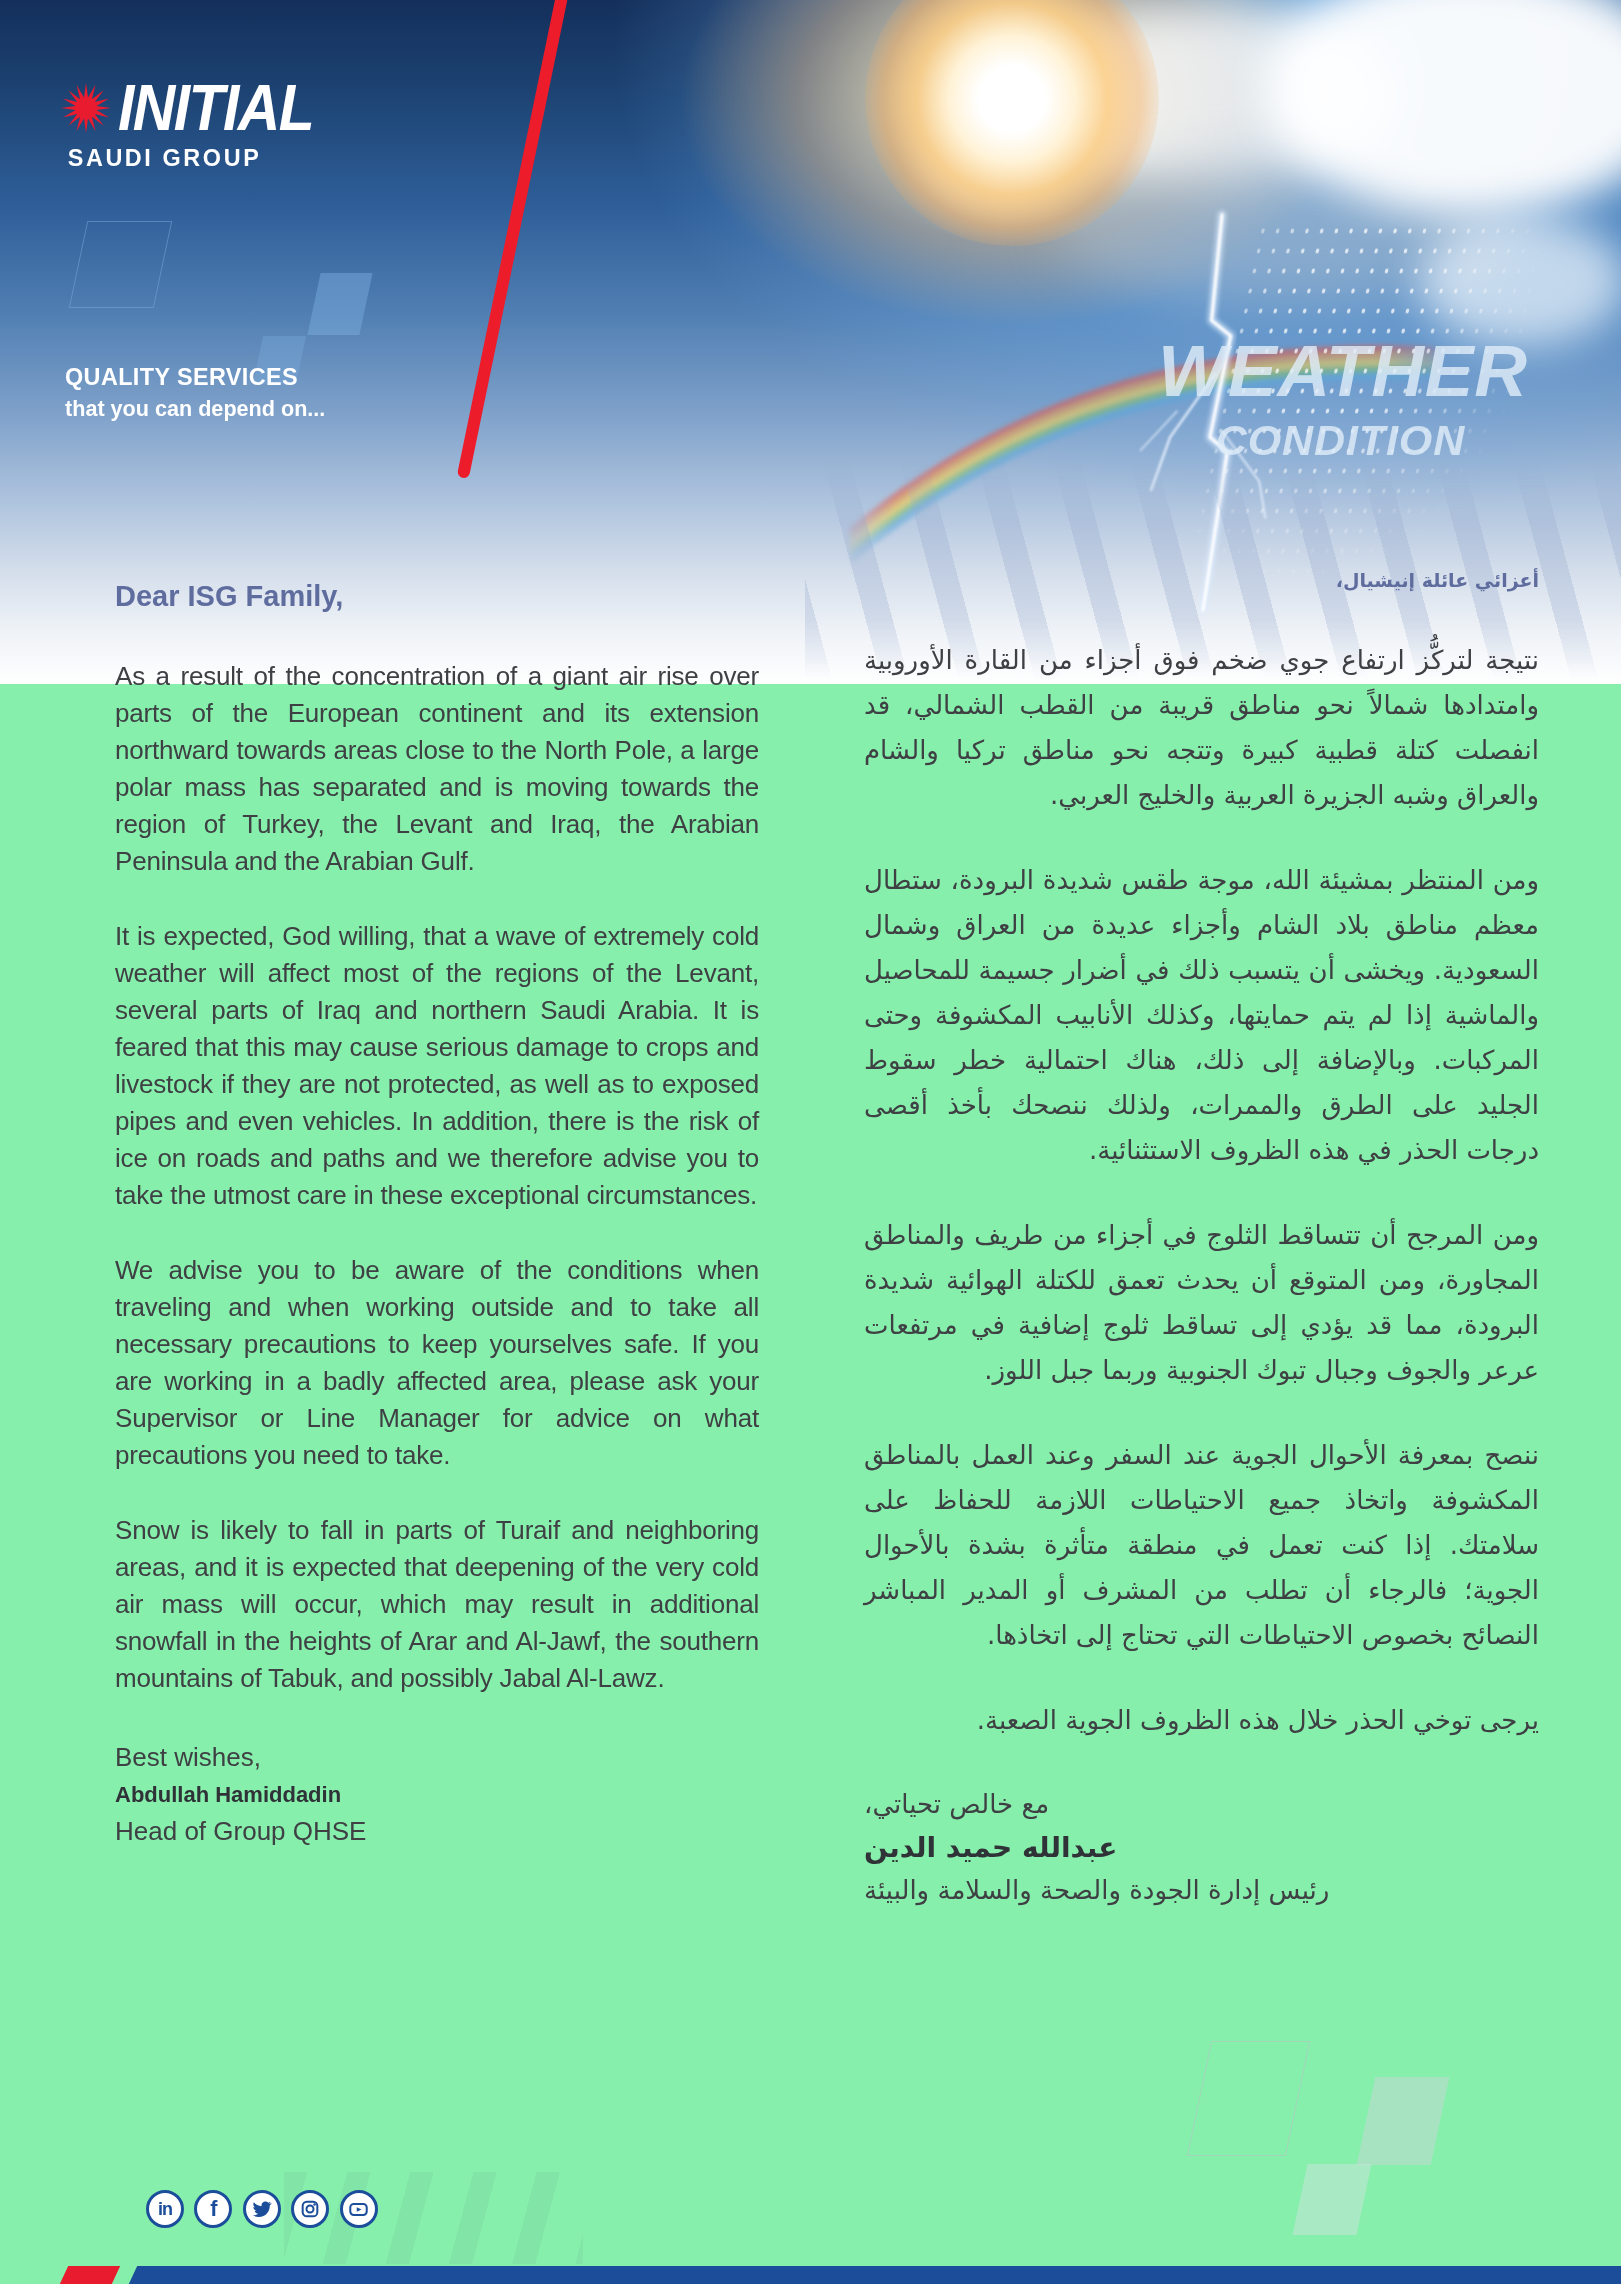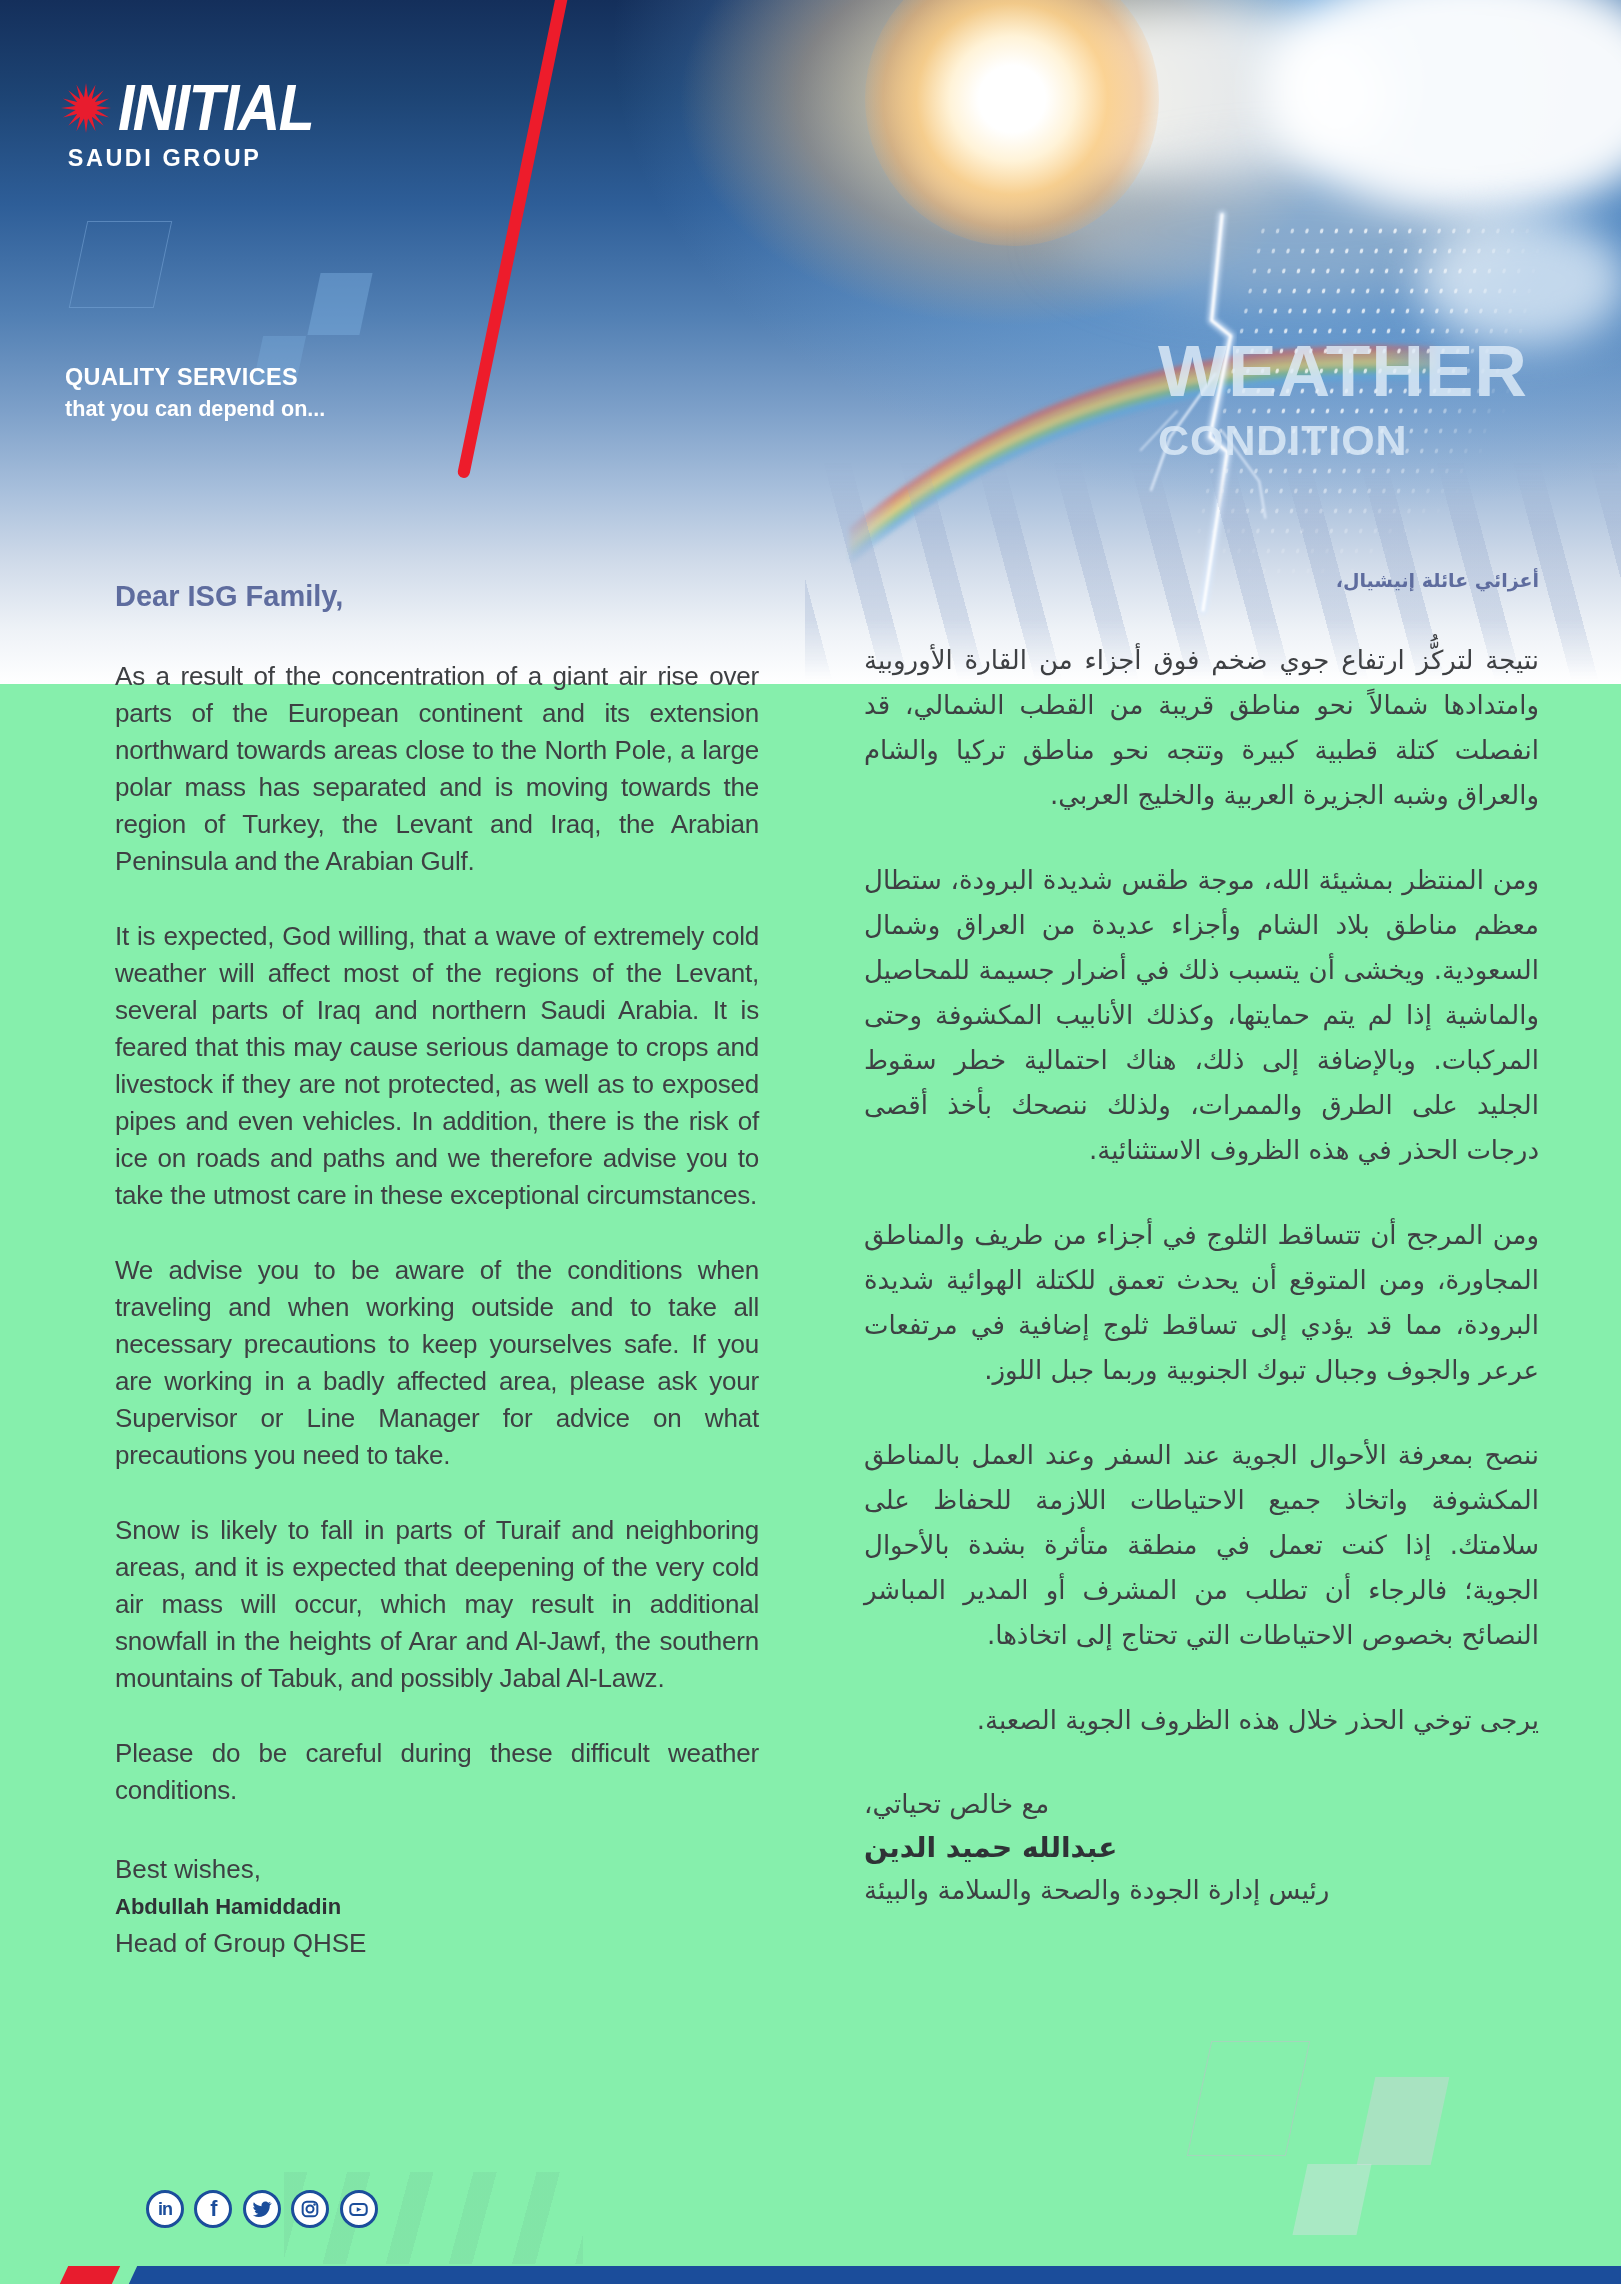--- a/index.html
+++ b/index.html
@@ -37,22 +37,22 @@
   .logo-star{width:54px;height:54px;margin-top:5.2px;}
   .logo-word{font-size:64px;font-weight:900;font-style:italic;color:#ffffff;
              letter-spacing:-1.7px;transform:scaleX(0.92);transform-origin:left;line-height:1;margin-left:5.2px;}
   .logo-sub{font-size:23.4px;font-weight:700;color:#ffffff;letter-spacing:2.6px;
             width:305px;margin:5.2px 0 0 8.7px;}
   .quality{position:absolute;left:65px;top:364px;color:#ffffff;}
   .quality .q1{font-size:23.4px;font-weight:800;letter-spacing:0.4px;}
   .quality .q2{font-size:21.6px;font-weight:700;margin-top:5.2px;}
 
   
-  .banner{position:absolute;right:93px;top:334px;text-align:left;color:rgba(222,236,248,0.82);
-          font-weight:800;line-height:1;}
+  .banner{position:absolute;right:93px;top:334px;text-align:center;color:rgba(222,236,248,0.82);
+          font-style:italic;font-weight:800;line-height:1;}
   .banner .b1{font-size:73px;letter-spacing:0.9px;}
   .banner .b2{font-size:43px;letter-spacing:0.9px;margin-top:12px;margin-right:5.2px;}
 
   
   .par{position:absolute;transform:skewX(-12deg);}
   .par.p-outline-blue{left:78px;top:221px;width:83px;height:85px;border:1.7px solid rgba(120,165,215,0.55);}
   .par.p-fill-blue1{left:314px;top:273px;width:52px;height:62px;background:rgba(125,175,225,0.45);}
   .par.p-fill-blue2{left:258px;top:336px;width:43px;height:48px;background:rgba(125,175,225,0.33);}
   .par.p-outline-gray{left:1199px;top:2041px;width:97px;height:113px;border:1.7px solid rgba(190,192,200,0.55);}
   .par.p-fill-gray1{left:1366px;top:2077px;width:74px;height:88px;background:rgba(210,213,220,0.45);}
@@ -164,21 +164,20 @@
       <div class="b2">CONDITION</div>
     </div>
   </div>
 
   <div class="col-en">
     <h2>Dear ISG Family,</h2>
     <p>As a result of the concentration of a giant air rise over parts of the European continent and its extension northward towards areas close to the North Pole, a large polar mass has separated and is moving towards the region of Turkey, the Levant and Iraq, the Arabian Peninsula and the Arabian Gulf.</p>
     <p>It is expected, God willing, that a wave of extremely cold weather will affect most of the regions of the Levant, several parts of Iraq and northern Saudi Arabia. It is feared that this may cause serious damage to crops and livestock if they are not protected, as well as to exposed pipes and even vehicles. In addition, there is the risk of ice on roads and paths and we therefore advise you to take the utmost care in these exceptional circumstances.</p>
     <p>We advise you to be aware of the conditions when traveling and when working outside and to take all necessary precautions to keep yourselves safe. If you are working in a badly affected area, please ask your Supervisor or Line Manager for advice on what precautions you need to take.</p>
     <p>Snow is likely to fall in parts of Turaif and neighboring areas, and it is expected that deepening of the very cold air mass will occur, which may result in additional snowfall in the heights of Arar and Al-Jawf, the southern mountains of Tabuk, and possibly Jabal Al-Lawz.</p>
-    <p>Please do be careful during these difficult weather conditions.</p>
     <div class="sig">
       <div>Best wishes,</div>
       <div class="name">Abdullah Hamiddadin</div>
       <div>Head of Group QHSE</div>
     </div>
   </div>
 
   <div class="col-ar" dir="rtl" lang="ar">
     <h2>أعزائي عائلة إنيشيال،</h2>
     <p>نتيجة لتركُّز ارتفاع جوي ضخم فوق أجزاء من القارة الأوروبية وامتدادها شمالاً نحو مناطق قريبة من القطب الشمالي، قد انفصلت كتلة قطبية كبيرة وتتجه نحو مناطق تركيا والشام والعراق وشبه الجزيرة العربية والخليج العربي.</p>

